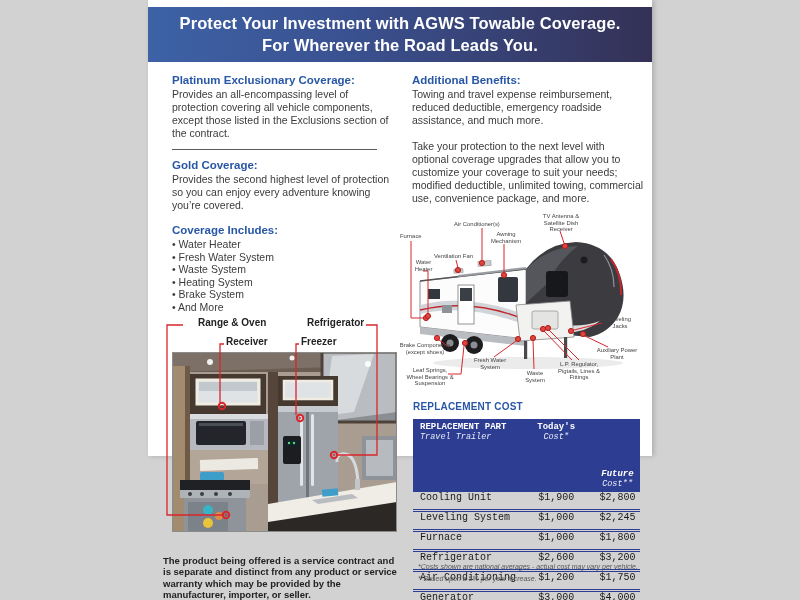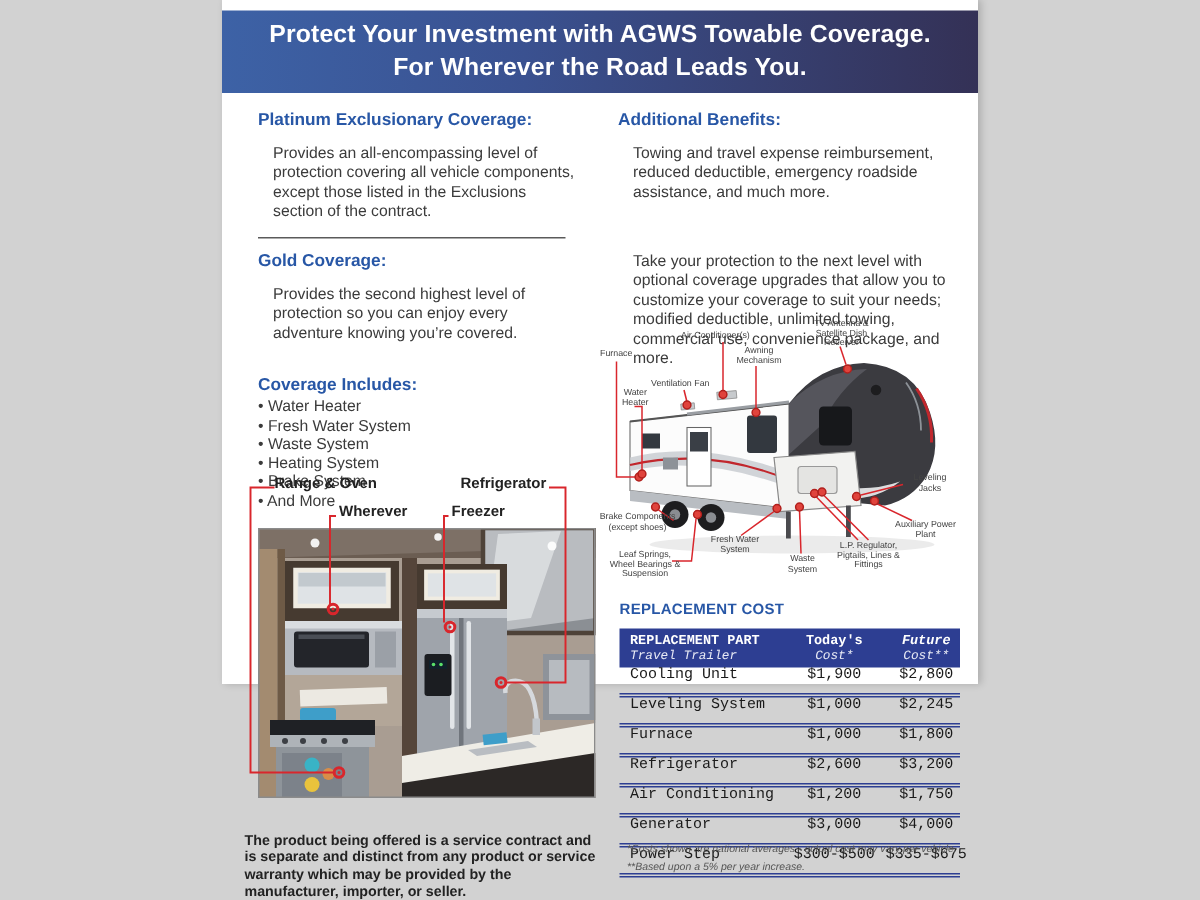--- a/index.html
+++ b/index.html
@@ -10,21 +10,21 @@
   }
   .page{position:absolute;left:148px;top:0;width:504px;height:456px;background:#fff;
         box-shadow:2px 0 5px rgba(0,0,0,.18);}
   
   .banner{position:absolute;left:0;top:7px;width:100%;height:55px;
     background:linear-gradient(90deg,#3d62a6 0%,#3a5190 40%,#343156 100%);
     color:#fff;font-weight:bold;font-size:16.5px;line-height:1.28;text-align:center;
     display:flex;flex-direction:column;justify-content:center;letter-spacing:.1px;}
   
   .h-blue{color:#2857a6;font-weight:bold;font-size:11.5px;margin:0 0 2px 0;}
-  .body-txt{font-size:10.5px;color:#3b3b3b;line-height:13px;margin:10px;}
+  .body-txt{font-size:10.5px;color:#3b3b3b;line-height:13px;margin:0;}
   
   .col-left{position:absolute;left:24px;top:74px;width:222px;}
   .divider{border:none;border-top:1.5px solid #5a5a5a;width:205px;margin:9px 0 9px 0;}
   .cov-list{list-style:none;margin:2px 0 0 0;padding:0;font-size:10.5px;color:#3b3b3b;line-height:12.6px;}
   .cov-list li::before{content:"• ";}
   .cov-note{font-size:8.3px;margin-left:2px;color:#3b3b3b;}
   
   .photo-wrap{position:absolute;left:12px;top:315px;width:240px;height:220px;}
   .photo{position:absolute;left:12px;top:37px;width:225px;height:180px;}
   .p-label{position:absolute;font-size:10px;font-weight:bold;color:#222;white-space:nowrap;}
@@ -39,21 +39,21 @@
   .diagram{position:absolute;left:250px;top:213px;width:242px;height:182px;}
   .d-label{position:absolute;font-size:5.9px;color:#444;line-height:6.6px;}
   .d-center{text-align:center;}
   
   .tbl-title{position:absolute;left:265px;top:401px;font-size:10px;font-weight:bold;
     color:#2857a6;letter-spacing:.2px;}
   .tbl{position:absolute;left:265px;top:419px;width:227px;font-family:Liberation Mono, monospace;}
   .t-head{display:flex;background:#2d3e92;color:#fff;padding:3px 0 3px 0;}
   .t-head .c1{padding-left:7px;}
   .hl1{font-size:9px;font-weight:bold;display:block;}
-  .hl1.it{font-style:italic;}
+  .hl1.it{font-style:italic;margin-top:47px;}
   .hl2{font-size:8.5px;font-style:italic;display:block;color:#e8eaf5;}
   .t-row{display:flex;height:17px;border-bottom:3px double #2d3e92;
     font-size:10px;color:#1a1a1a;}
   .t-row .c1{padding-left:7px;}
   .c1{flex:0 0 46%;}
   .c2{flex:0 0 28%;text-align:center;}
   .c3{flex:0 0 26%;text-align:center;}
   .footnotes{position:absolute;left:270px;top:562px;width:225px;
     font-size:7px;font-style:italic;color:#555;line-height:10px;}
   .fn{margin:0 0 2px 0;}
@@ -80,23 +80,23 @@
       <li><span>Water Heater</span></li>
       <li><span>Fresh Water System</span></li>
       <li><span>Waste System</span></li>
       <li><span>Heating System</span></li>
       <li><span>Brake System</span></li>
       <li><span>And More</span></li>
     </ul>
   </div>
 
   <div class="photo-wrap">
-    <div class="p-label" style="left:23px;top:2px;">Range &amp; Oven</div>
+    <div class="p-label" style="left:38px;top:2px;">Range &amp; Oven</div>
     <div class="p-label" style="left:147px;top:2px;">Refrigerator</div>
-    <div class="p-label" style="left:66px;top:21px;">Wherever</div>
+    <div class="p-label" style="left:66px;top:21px;">Receiver</div>
     <div class="p-label" style="left:141px;top:21px;">Freezer</div>
 
     <div class="photo">
       <svg width="225" height="180" viewBox="0 0 225 180">
         <rect width="225" height="180" fill="#a99d92"></rect>
         <rect width="225" height="20" fill="#6b5d52"></rect>
         <polygon points="0,0 225,0 225,13 0,20" fill="#7d7066"></polygon>
         <circle cx="38" cy="10" r="3" fill="#fff" opacity=".9"></circle>
         <circle cx="120" cy="6" r="2.5" fill="#fff" opacity=".9"></circle>
         <circle cx="160" cy="8" r="2.5" fill="#fff" opacity=".8"></circle>

